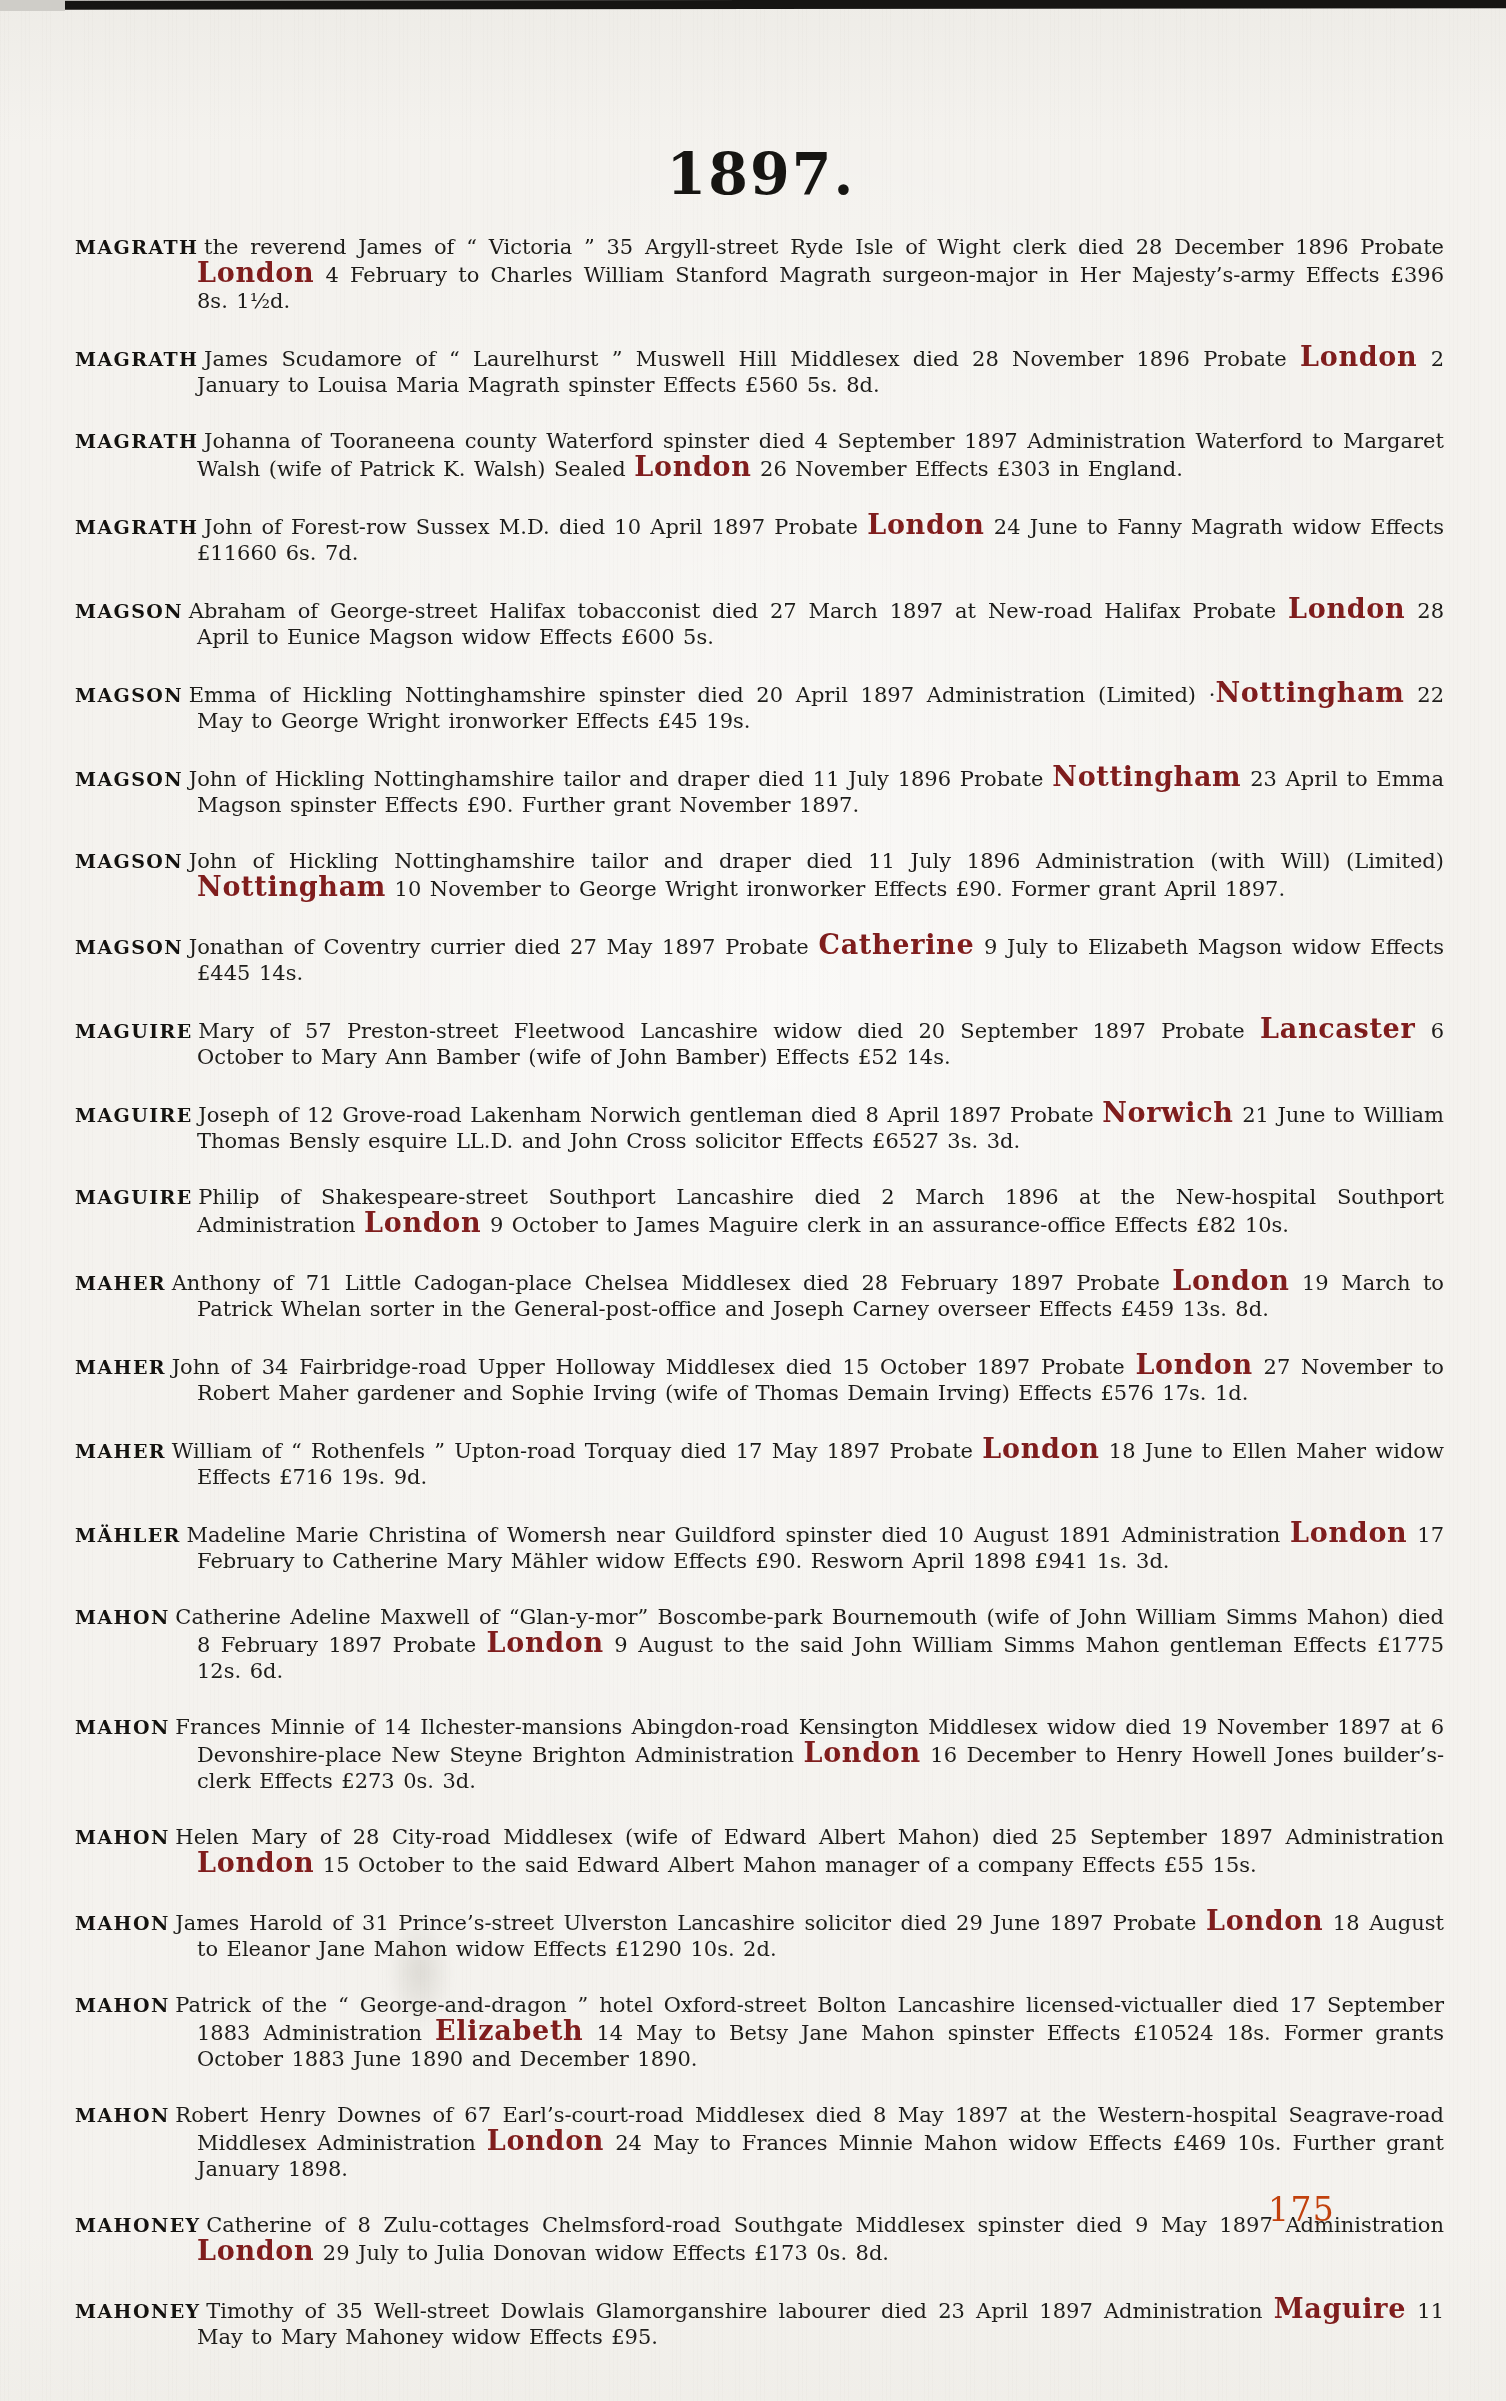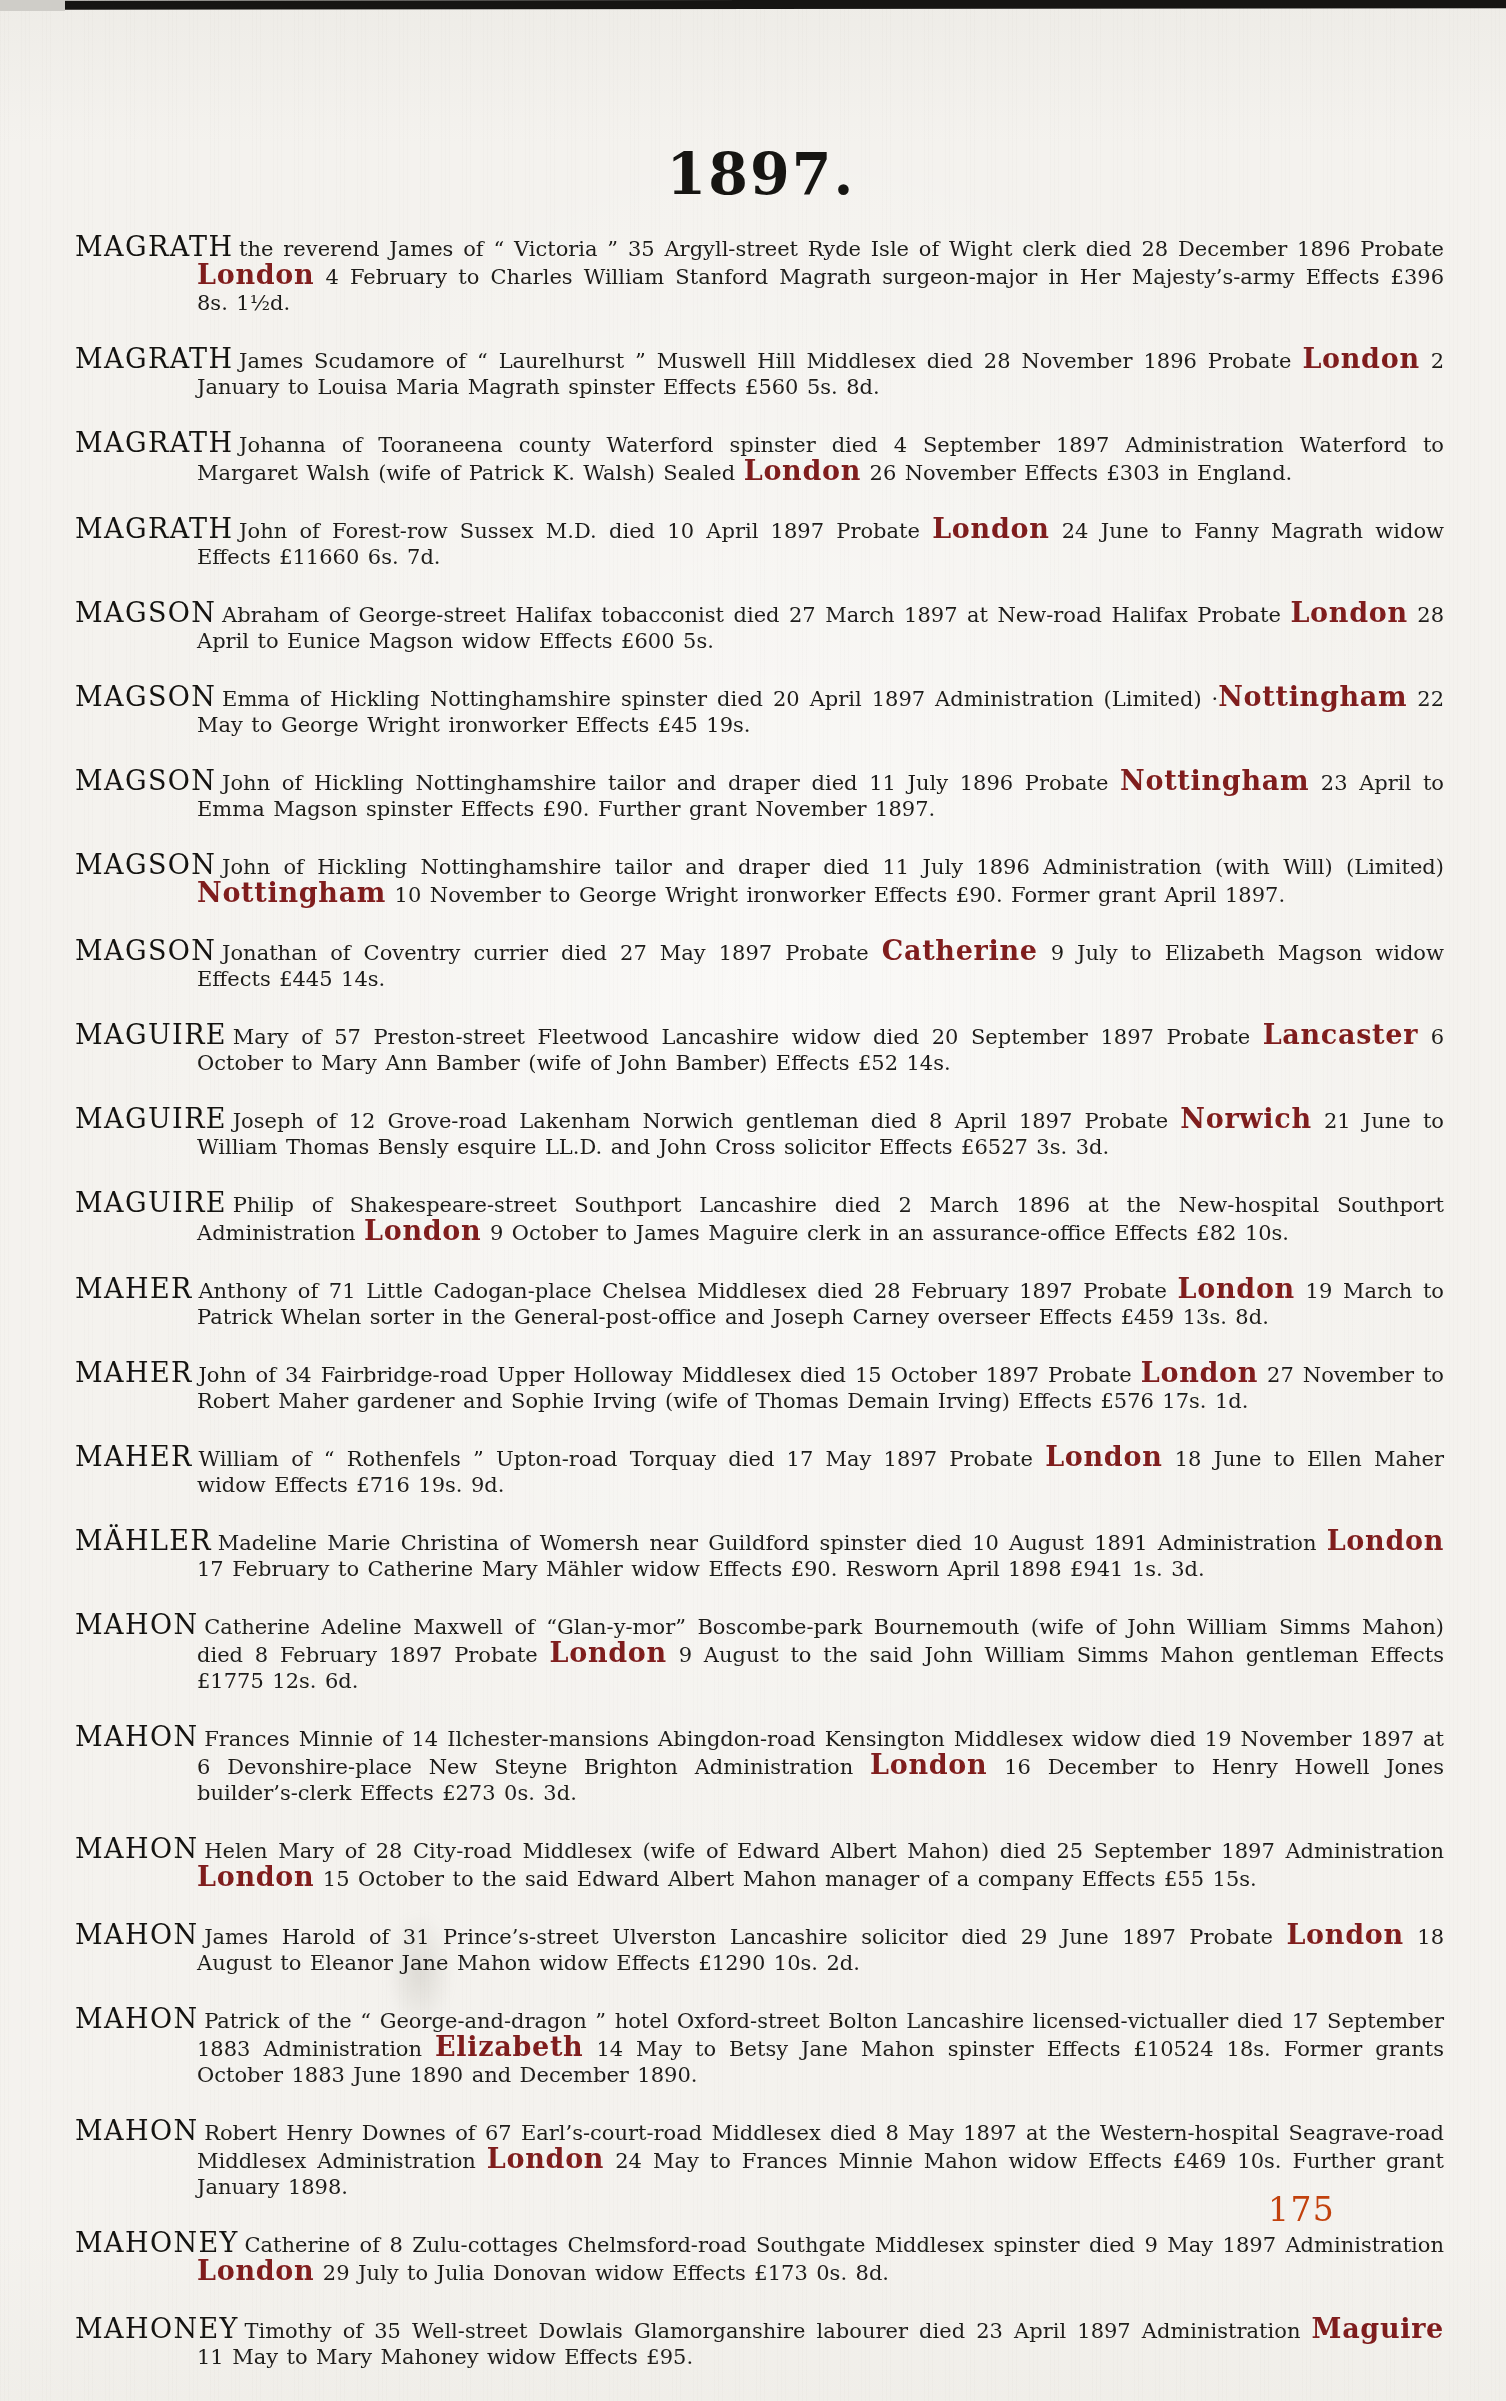--- a/index.html
+++ b/index.html
@@ -65,22 +65,22 @@
   .entry {
     margin: 0 0 30px 0;
     padding-left: 122px;
     text-indent: -122px;
     font-size: 21px;
     line-height: 26px;
     text-align: justify;
     word-spacing: 1.8px;
   }
   .entry .surname {
-    font-weight: normal;
-    font-size: 27px;
+    font-weight: bold;
+    font-size: 19px;
     letter-spacing: 1.4px;
     line-height: 26px;
     color: #141310;
     padding-right: 5.7px;
   }
   .entry .registry {
     font-weight: bold;
     font-size: 27px;
     line-height: 26px;
     letter-spacing: 0.7px;

